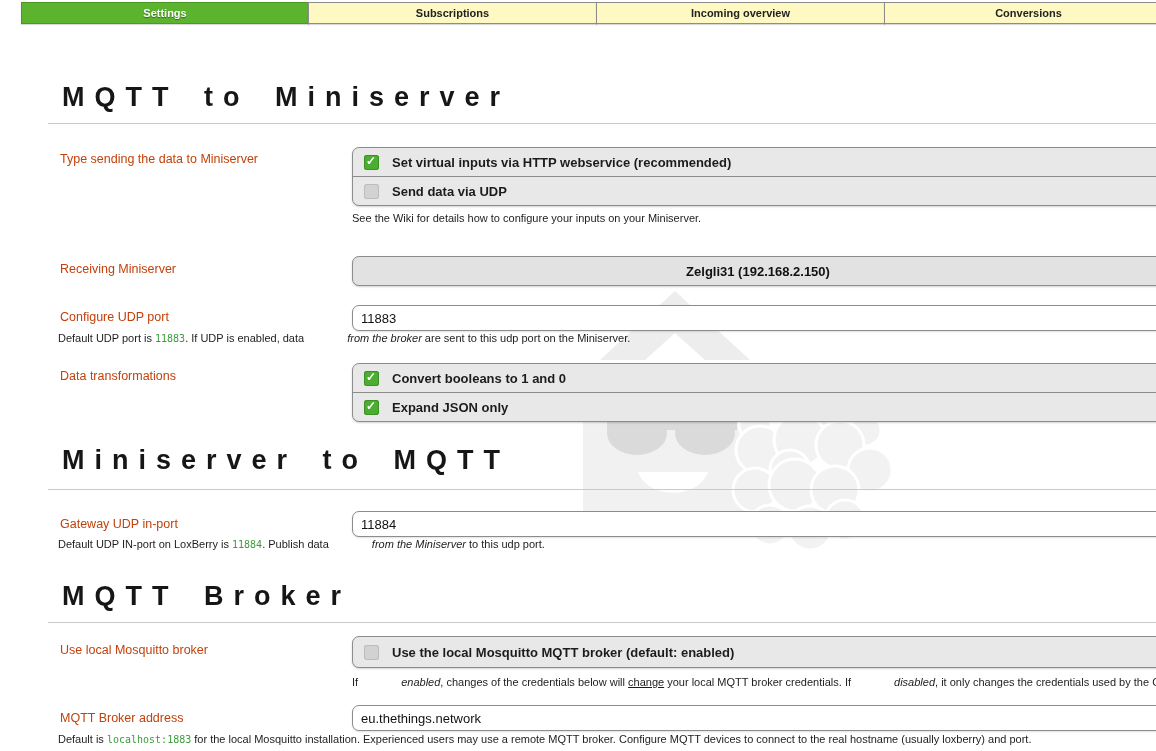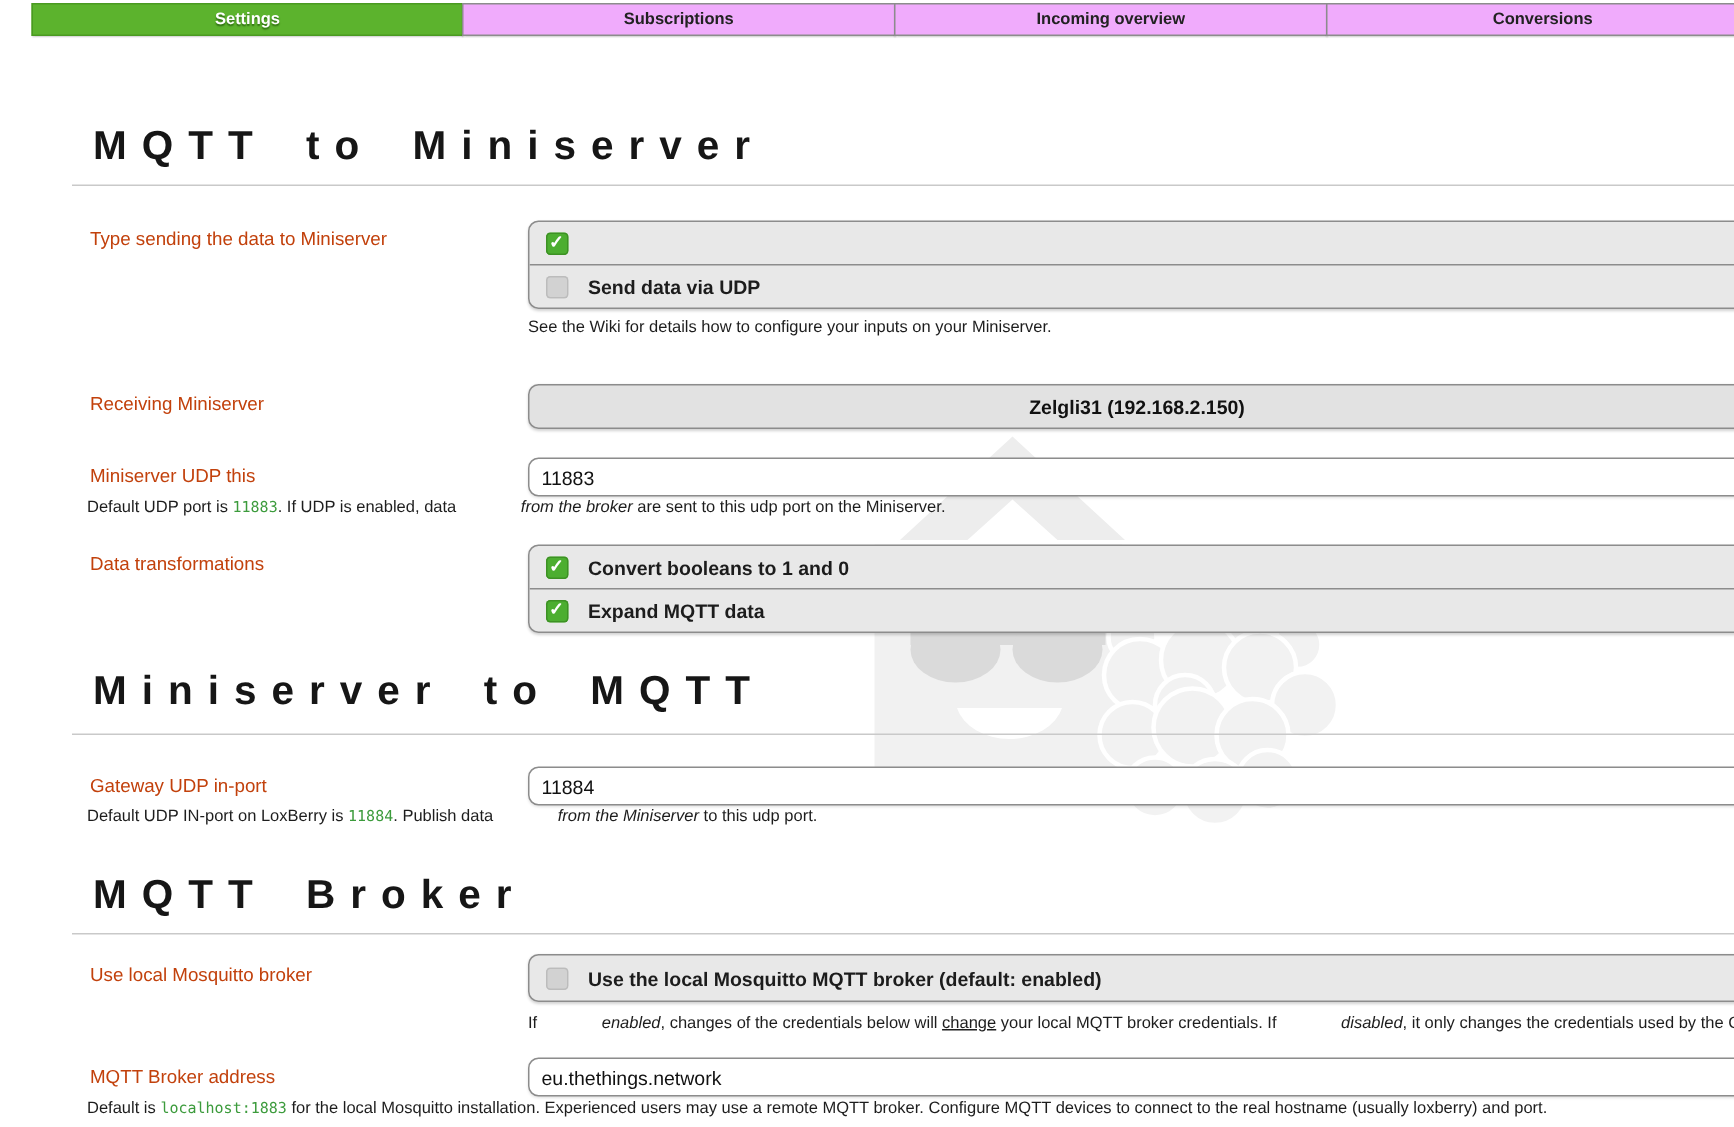--- a/index.html
+++ b/index.html
@@ -7,21 +7,21 @@
     width:1156px;height:751px;position:relative;overflow:hidden;
     background:#fff;color:#222;
     font-family:"Liberation Sans",sans-serif;
   }
   
   .tabbar{
     position:absolute;left:2px;top:2px;width:1152px;height:22px;
     display:grid;grid-template-columns:repeat(4,1fr);z-index:3;padding-left:19px;
   }
   .tab{
-    border:1px solid #8c8c8c;background:#f0abfc;
+    border:1px solid #8c8c8c;background:#fef9c3;
     display:flex;align-items:center;justify-content:center;
     font-size:11px;font-weight:bold;color:#222;cursor:pointer;
     box-shadow:0 1px 1px rgba(0,0,0,.15);
   }
   .tab + .tab{margin-left:-1px;}
   .tab.active{
     background:#5cb32d;border-color:#4a9a21;color:#fff;
     text-shadow:0 1px 1px #2f6e12;
   }
   
@@ -108,48 +108,49 @@
   <div class="tab">Conversions</div>
 </nav>
 
 <h1 class="section-title" style="top:82px">MQTT to Miniserver</h1>
 <div class="rule" style="top:123px"></div>
 
 <div class="row-label" style="top:152px">Type sending the data to Miniserver</div>
 <div class="checkgroup" style="top:147px">
   <div class="checkrow">
     <span class="cb checked"></span>
+    <span>Set virtual inputs via HTTP webservice (recommended)</span>
   </div>
   <div class="checkrow">
     <span class="cb"></span>
     <span>Send data via UDP</span>
   </div>
 </div>
 <div class="helper ctl-left" style="top:212px">See the Wiki for details how to configure your inputs on your Miniserver.</div>
 
 <div class="row-label" style="top:262px">Receiving Miniserver</div>
 <div class="select" style="top:256px">
   <span>Zelgli31 (192.168.2.150)</span>
 </div>
 
-<div class="row-label" style="top:310px">Miniserver UDP this</div>
+<div class="row-label" style="top:310px">Configure UDP port</div>
 <input class="text-input" style="top: 305px;" type="text" value="11883">
 <div class="helper" style="left:58px;top:332px">
   <span>Default UDP port is </span><span class="code">11883</span><span>. If UDP is enabled, data </span><span class="it">from the broker</span><span> are sent to this udp port on the Miniserver.</span>
 </div>
 
 <div class="row-label" style="top:369px">Data transformations</div>
 <div class="checkgroup" style="top:363px">
   <div class="checkrow">
     <span class="cb checked"></span>
     <span>Convert booleans to 1 and 0</span>
   </div>
   <div class="checkrow">
     <span class="cb checked"></span>
-    <span>Expand MQTT data</span>
+    <span>Expand JSON only</span>
   </div>
 </div>
 
 <h1 class="section-title" style="top:445px">Miniserver to MQTT</h1>
 <div class="rule" style="top:489px"></div>
 
 <div class="row-label" style="top:517px">Gateway UDP in-port</div>
 <input class="text-input" style="top: 511px;" type="text" value="11884">
 <div class="helper" style="left:58px;top:538px">
   <span>Default UDP IN-port on LoxBerry is </span><span class="code">11884</span><span>. Publish data </span><span class="it">from the Miniserver</span><span> to this udp port.</span>

